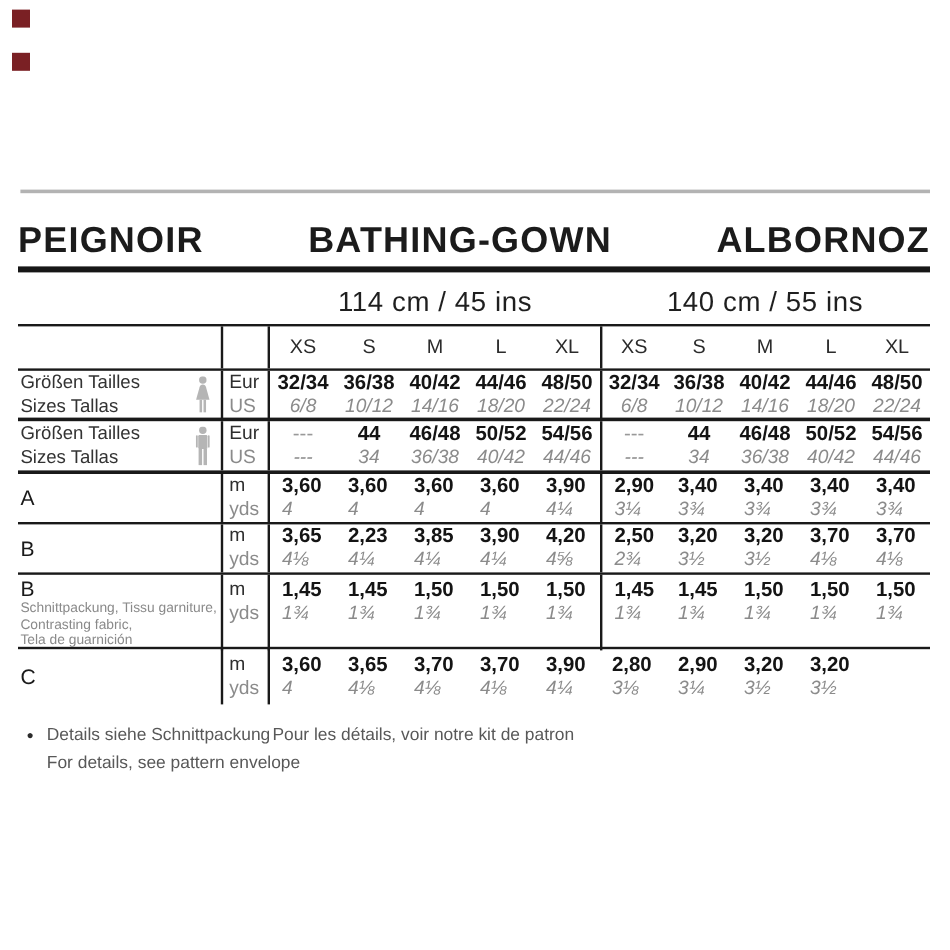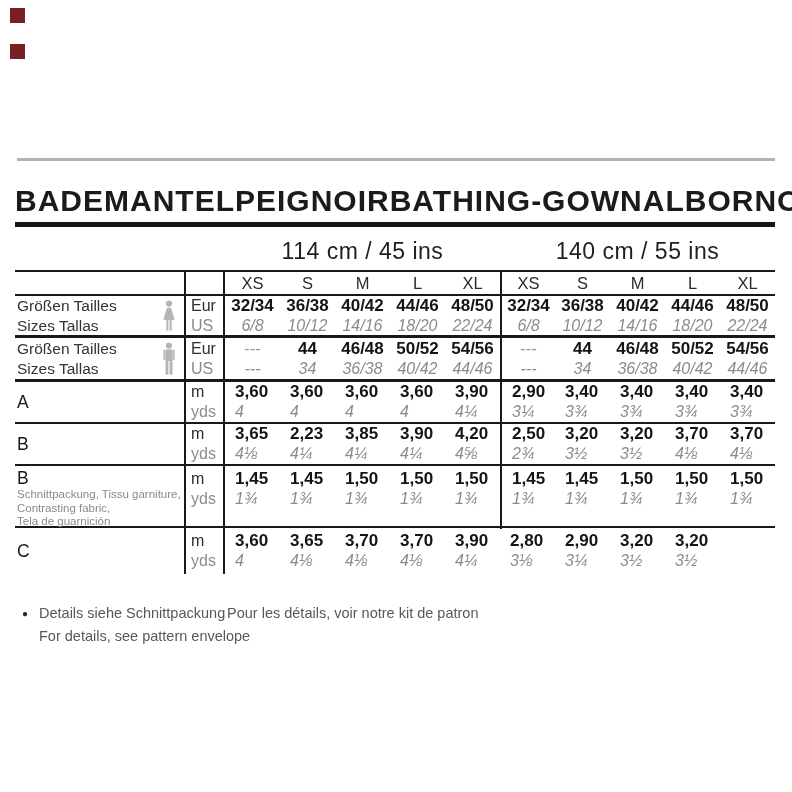--- a/index.html
+++ b/index.html
@@ -17,21 +17,21 @@
 
   .thick-rule{position:absolute;left:15px;top:222px;width:760px;height:5px;background:#161616;}
 
   .width-headers{position:absolute;left:225px;top:238px;width:550px;display:flex;}
   .width-headers span{width:275px;text-align:center;font-size:23px;color:#1f1f1f;letter-spacing:0.5px;}
 
   .table{position:absolute;left:15px;top:270px;width:760px;border-top:2px solid #191919;}
   .trow{display:grid;grid-template-columns:169px 41px repeat(10,55px);}
   .trow>div{height:100%;display:flex;flex-direction:column;justify-content:center;}
 
-  .t-header{height:24px;border-bottom:2px solid #191919;}
+  .t-header{height:37px;border-bottom:2px solid #191919;}
   .r-women{height:42px;border-bottom:3px solid #191919;}
   .r-men{height:44px;border-bottom:3px solid #191919;}
   .r-a{height:42px;border-bottom:2px solid #191919;}
   .r-b{height:42px;border-bottom:2px solid #191919;}
   .r-bg{height:62px;border-bottom:2px solid #191919;}
   .r-bg>div{justify-content:flex-start;padding-top:3px;}
   .r-c{height:46px;}
 
   .unit{border-left:2px solid #191919;border-right:2px solid #191919;padding-left:5px;}
   .g2{border-left:2px solid #191919;}
@@ -61,21 +61,20 @@
 </style>
 </head>
 <body>
 
 <div id="marker1" class="marker" style="background: rgb(122, 32, 36);"></div>
 <div id="marker2" class="marker" style="background: rgb(122, 32, 36);"></div>
 
 <div class="gray-rule"></div>
 
 <div class="title-row">
-  <span>BADEMANTEL</span>
   <span>PEIGNOIR</span>
   <span>BATHING-GOWN</span>
   <span>ALBORNOZ</span>
 </div>
 
 <div class="thick-rule"></div>
 
 <div class="width-headers">
   <span>114 cm / 45 ins</span>
   <span>140 cm / 55 ins</span>

